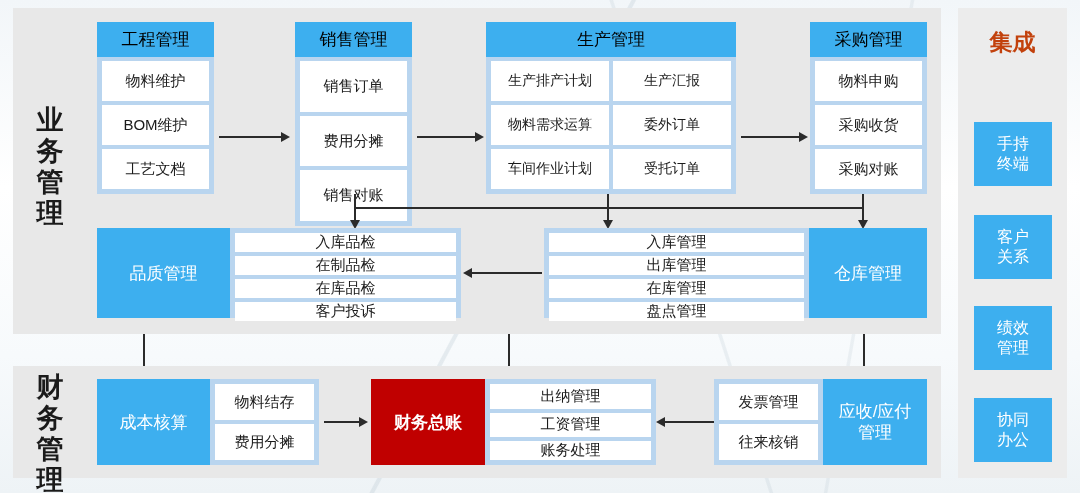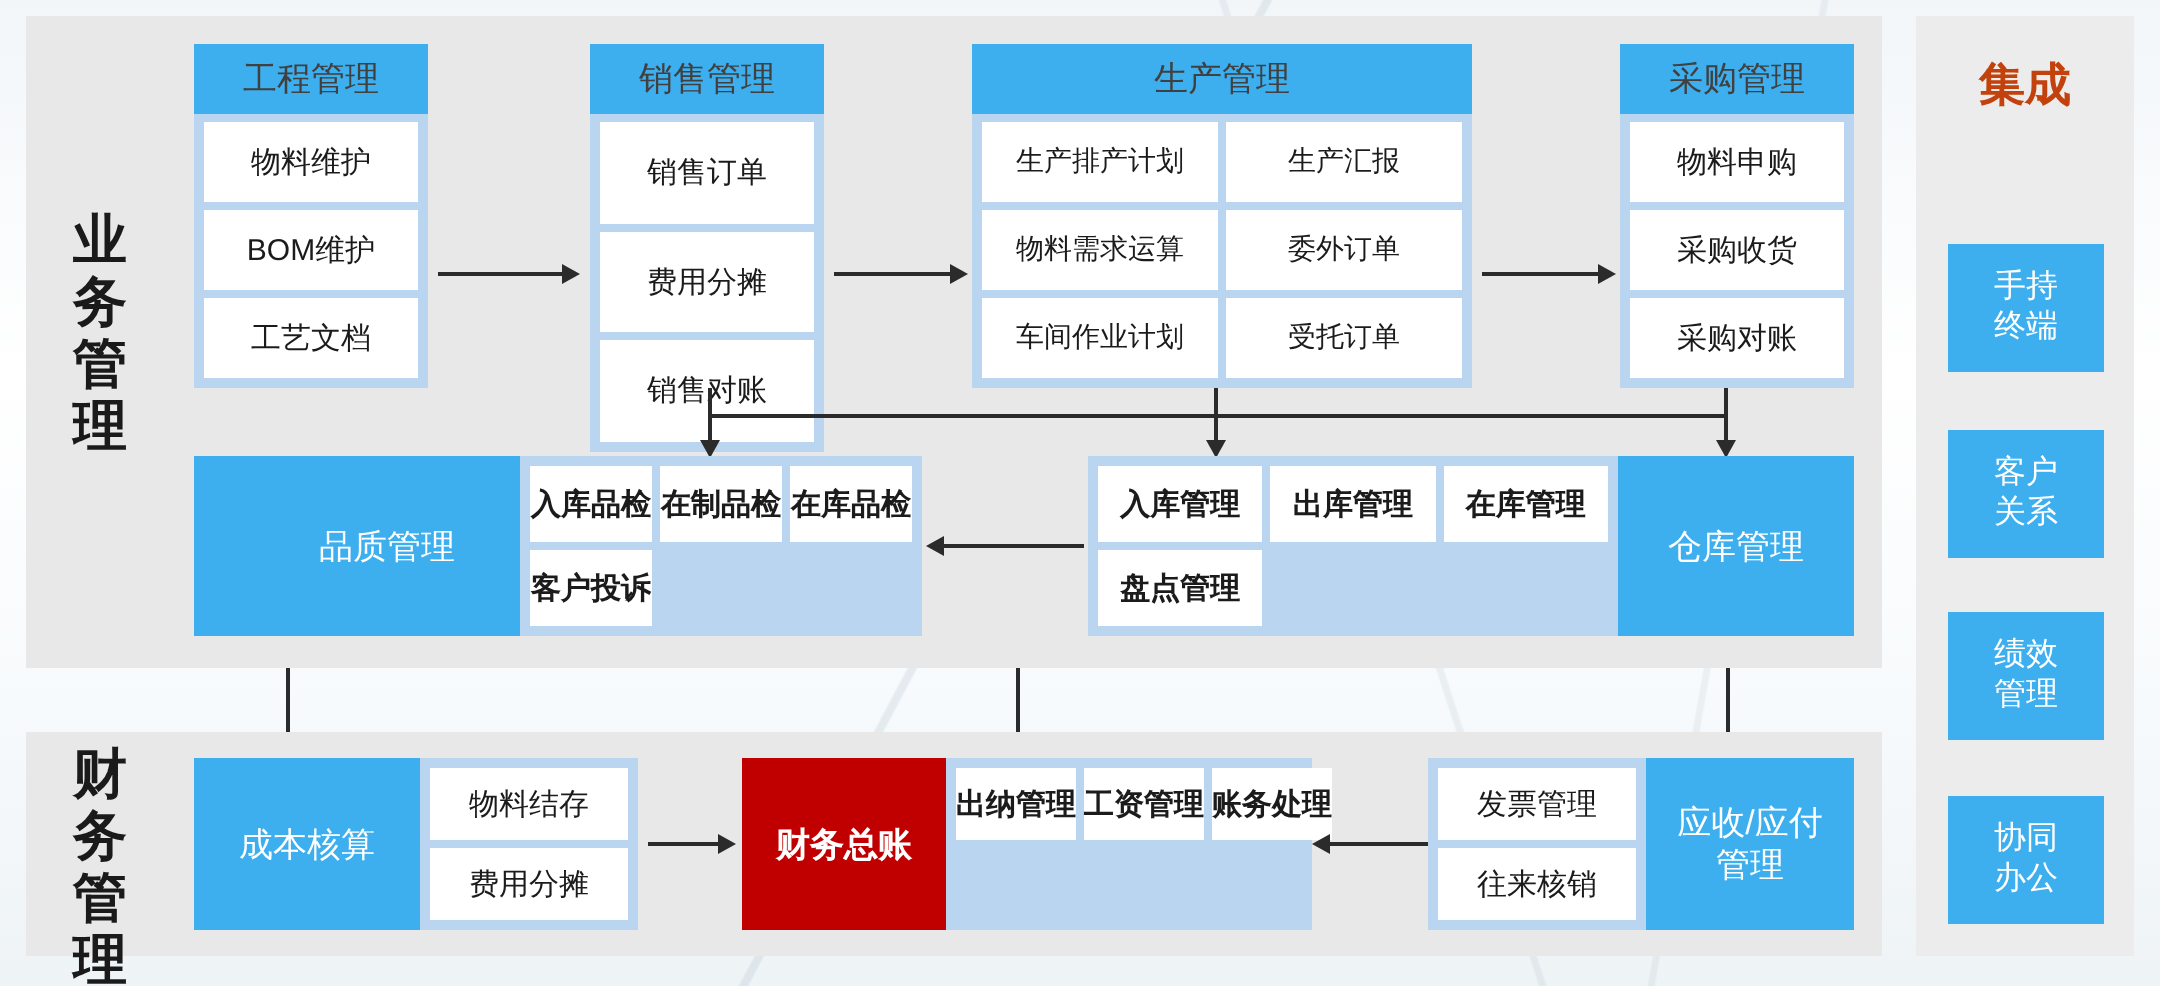--- a/index.html
+++ b/index.html
@@ -48,21 +48,21 @@
   
   .module{
     position:absolute;
     background:#b9d5ef;
     box-sizing:border-box;
     display:flex;
     flex-direction:column;
   }
   .module-head{
     background:#3dafef;
-    color:#404040;
+    color:#000000;
     font-size:17px;
     display:flex;align-items:center;justify-content:center;
     height:35px;
     flex:0 0 35px;
   }
   .module-body{
     flex:1;
     display:flex;
     flex-direction:column;
     justify-content:space-between;
@@ -102,21 +102,21 @@
     flex:0 0 auto;
   }
   .side-title.red{background:#c00000;font-weight:700;}
   .cells-area{
     flex:1;
     display:grid;
     gap:4px;
     padding:5px;
     box-sizing:border-box;
   }
-  .cells-area.g2x2{grid-template-columns:1fr 1fr 1fr;grid-template-rows:1fr 1fr;font-weight:bold;}
+  .cells-area.g2x2{grid-template-columns:1fr;grid-template-rows:1fr 1fr;}
   .cells-area.g1x2{grid-template-columns:1fr;grid-template-rows:1fr 1fr;}
 
   
   .apps-title{
     position:absolute;
     text-align:center;
     color:#c2410c;
     font-size:23px;
     line-height:28px;
     font-weight:700;
@@ -225,21 +225,21 @@
   <div class="vline" style="left:354px;top:207px;height:14px;"></div>
   <div class="arrow-d" style="left:350px;top:220px;"></div>
 
   <div class="vline" style="left:607px;top:207px;height:14px;"></div>
   <div class="arrow-d" style="left:603px;top:220px;"></div>
 
   <div class="vline" style="left:862px;top:207px;height:14px;"></div>
   <div class="arrow-d" style="left:858px;top:220px;"></div>
 
   <div class="module horiz" style="left:97px;top:228px;width:364px;height:90px;">
-    <div class="side-title" style="width:133px;padding-left:30px;">品质管理</div>
+    <div class="side-title" style="width:133px;">品质管理</div>
     <div class="cells-area g2x2">
       <div class="cell">入库品检</div>
       <div class="cell">在制品检</div>
       <div class="cell">在库品检</div>
       <div class="cell">客户投诉</div>
     </div>
   </div>
 
   <div class="hline" style="left:472px;top:272px;width:70px;"></div>
   <div class="arrow-l" style="left:463px;top:268px;"></div>
@@ -277,21 +277,21 @@
     <div class="cells-area g1x2">
       <div class="cell">物料结存</div>
       <div class="cell">费用分摊</div>
     </div>
   </div>
 
   <div class="hline" style="left:324px;top:421px;width:36px;"></div>
   <div class="arrow-r" style="left:359px;top:417px;"></div>
 
   <div class="module horiz" style="left:371px;top:379px;width:285px;height:86px;">
-    <div class="side-title red" style="width:102px;">财务总账</div>
+    <div class="side-title red" style="width:114px;">财务总账</div>
     <div class="cells-area g2x2">
       <div class="cell">出纳管理</div>
       <div class="cell">工资管理</div>
       <div class="cell">账务处理</div>
     </div>
   </div>
 
   <div class="hline" style="left:665px;top:421px;width:49px;"></div>
   <div class="arrow-l" style="left:656px;top:417px;"></div>
 

